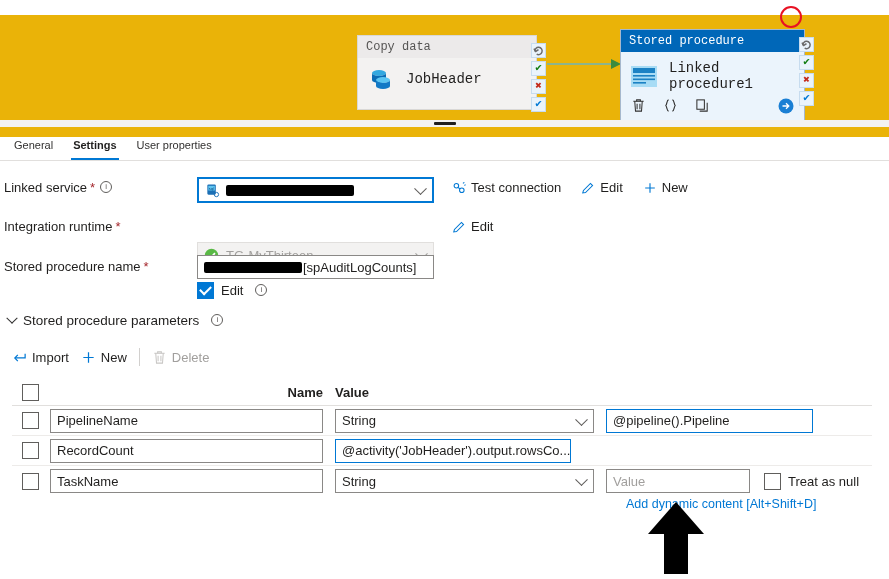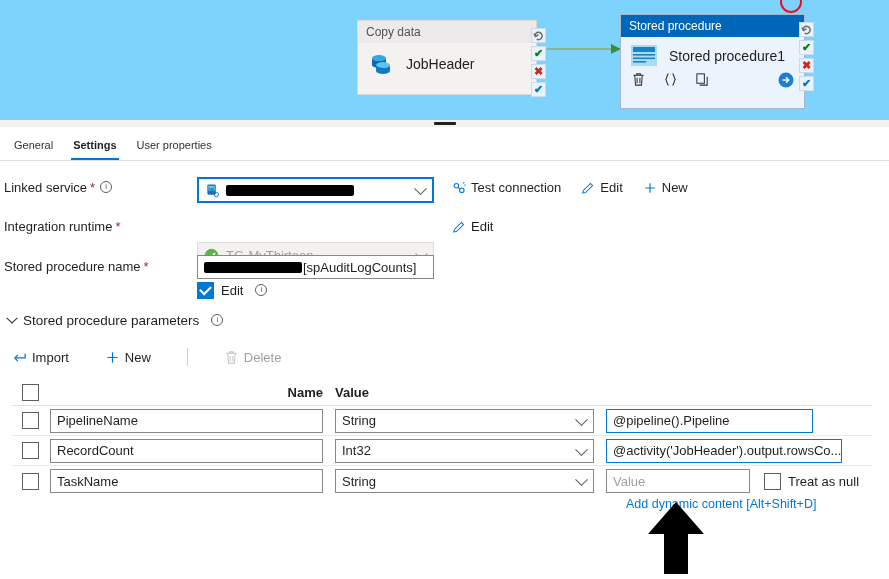--- a/index.html
+++ b/index.html
@@ -8,21 +8,21 @@
     width: 889px; height: 579px;
     background: #ffffff;
     font-family: "Liberation Sans", sans-serif;
     font-size: 13px;
     color: #201f1e;
     overflow: hidden;
   }
   #root { position: relative; width: 889px; height: 579px; }
 
   
-  .canvas { position: absolute; left: 0; top: 0; width: 889px; height: 122px; background: #7dd3fc; }
+  .canvas { position: absolute; left: 0; top: 15px; width: 889px; height: 122px; background: #eab308; font-family: Liberation Mono, monospace; }
 
   .activity { position: absolute; background: #f3f2f1; border: 1px solid #d9d8d6; }
   .activity.sel { border: 1px solid #a6b8cd; }
 
   .act-title {
     height: 22px; line-height: 22px;
     padding: 0 8px;
     font-size: 12px;
     color: #555453;
     background: #eceaea;
@@ -139,21 +139,21 @@
     transform: rotate(45deg) translate(-1px,-1px);
   }
 
   .section-hdr {
     position: absolute; left: 8px; top: 313px;
     display: flex; align-items: center; gap: 7px;
     font-size: 13.5px; cursor: pointer;
   }
   .caret-d { width: 8px; height: 8px; border-right: 1.5px solid #323130; border-bottom: 1.5px solid #323130; transform: rotate(45deg) translate(-2px,-2px); }
 
-  .toolbar { position: absolute; left: 12px; top: 348px; display: flex; align-items: center; gap: 36px; }
+  .toolbar { position: absolute; left: 12px; top: 348px; display: flex; align-items: center; gap: 12px; }
   .tb-sep { width: 1px; height: 18px; background: #d2d0ce; }
 
   
   .tbl { position: absolute; left: 12px; top: 380px; width: 860px; text-align: right; }
   .thead {
     display: flex; align-items: center; height: 26px;
     border-bottom: 1px solid #e1dfdd; font-size: 13px; font-weight: bold; color: #201f1e;
   }
   .trow {
     display: flex; align-items: center; height: 30px;
@@ -223,21 +223,21 @@
       <div class="act-body">
         <span class="sp-icon">
           <svg viewBox="0 0 26 21" width="26" height="21">
             <rect x="0" y="0" width="26" height="21" fill="#a8dcf5"></rect>
             <rect x="2" y="2" width="22" height="5" fill="#1b82c4"></rect>
             <rect x="2" y="9" width="22" height="1.6" fill="#1b82c4"></rect>
             <rect x="2" y="12.5" width="22" height="1.6" fill="#1b82c4"></rect>
             <rect x="2" y="16" width="13" height="1.6" fill="#1b82c4"></rect>
           </svg>
         </span>
-        <span class="act-name">Stored procedure1</span>
+        <span class="act-name">Linked procedure1</span>
       </div>
       <div class="act-actions">
         <span class="act-act-icon">
           <svg viewBox="0 0 16 16" width="15" height="15" fill="none" stroke="#323130" stroke-width="1.1">
             <path d="M2.5 3.5 h11"></path>
               <path d="M6 3.5 V2 h4 v1.5"></path>
             <path d="M4 3.5 l0.8 10.5 h6.4 L12 3.5"></path>
             <path d="M6.5 6 v6 M9.5 6 v6"></path>
           </svg>
         </span>
@@ -442,26 +442,20 @@
       </div>
     </div>
 
     <div class="trow">
       <div class="c-chk">
         <span class="cbx"></span>
       </div>
       <div class="c-name">
         <div class="txtbox cellbox">RecordCount</div>
       </div>
-      <div class="c-type">
-        <div class="combo" style="height:24px; width:100%;">
-          <span>Int32</span>
-          <span class="chev"></span>
-        </div>
-      </div>
       <div class="c-val">
         <div class="txtbox blue" style="width:236px;">@activity('JobHeader').output.rowsCo...</div>
       </div>
     </div>
 
     <div class="trow" style="border-bottom:none;">
       <div class="c-chk">
         <span class="cbx"></span>
       </div>
       <div class="c-name">

